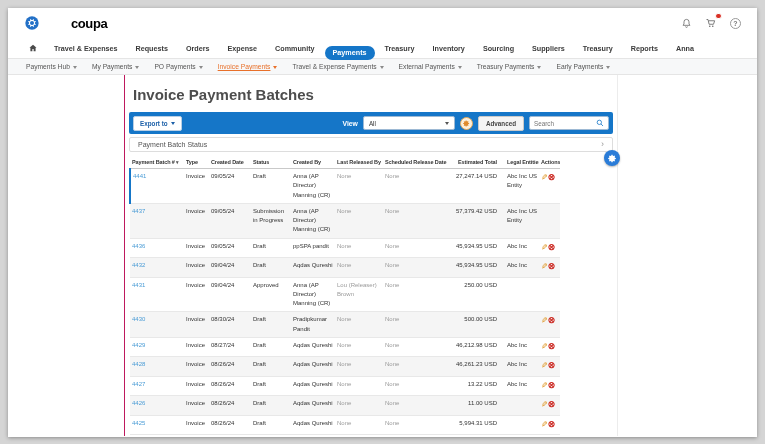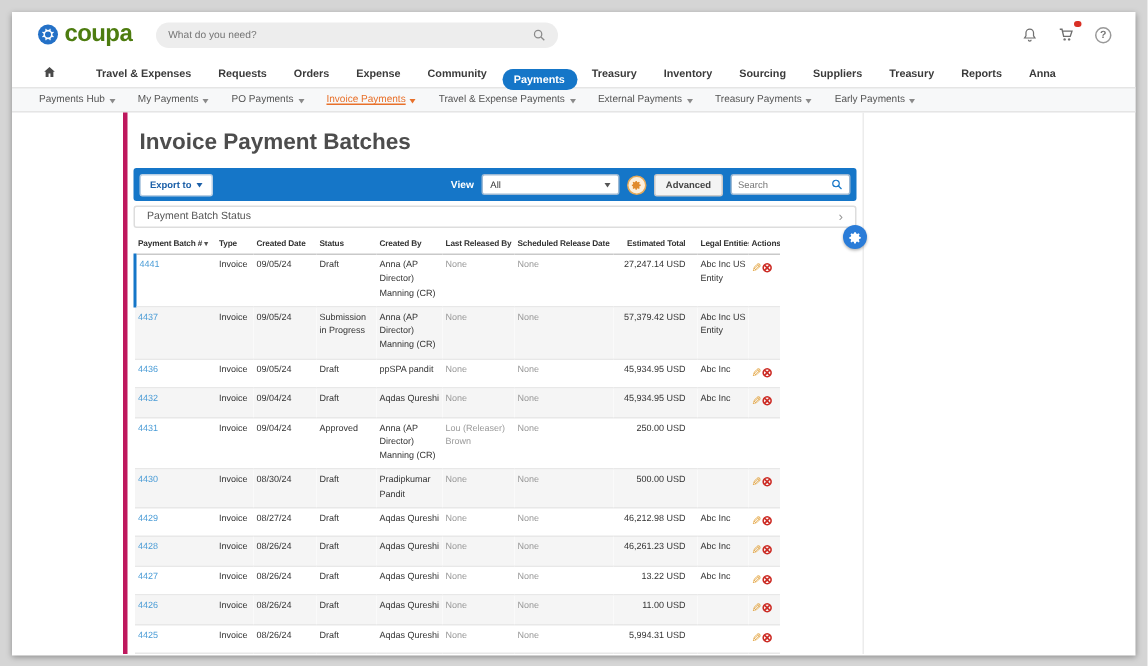--- a/index.html
+++ b/index.html
@@ -3,44 +3,44 @@
 <meta charset="utf-8">
 <style>
   * { box-sizing: border-box; margin: 0; padding: 0; }
   html,body { width:765px; height:444px; }
   body { background:#d5d5d5; font-family:"Liberation Sans", sans-serif; position:relative; overflow:hidden; }
   .app { position:absolute; left:8px; top:8px; width:749px; height:429px; background:#fff; overflow:hidden; box-shadow:0 1px 4px rgba(0,0,0,.35); }
 
   
   .topbar { height:30px; display:flex; align-items:center; padding:0 16px; }
   .logo { display:flex; align-items:center; gap:3px; cursor:pointer; }
-  .logo-text { color:#4d7c0f; font-size:16px; font-weight:bold; letter-spacing:-.4px; }
+  .logo-text { color:#000000; font-size:13px; font-weight:bold; letter-spacing:-.4px;margin-left:28px; }
   .search-pill { margin-left:16px; width:268px; height:17px; background:#ededed; border-radius:9px; display:flex; align-items:center; padding:0 8px; }
   .search-pill input { border:none; background:transparent; flex:1; font-size:6.8px; color:#555; outline:none; font-family:inherit; }
   .topbar-icons { margin-left:auto; display:flex; align-items:center; gap:13px; }
   .icon-btn { position:relative; display:flex; align-items:center; cursor:pointer; }
   .badge { position:absolute; top:-4px; right:-5px; min-width:7px; height:6px; background:#d93025; border-radius:4px; border:1px solid #fff; }
   .help-circle { width:11px; height:11px; border:1px solid #999; border-radius:50%; color:#777; font-size:7px; display:flex; align-items:center; justify-content:center; font-weight:bold; }
 
   
-  .navbar { height:20px; display:flex; align-items:center; padding:0 14px; gap:12px; }
+  .navbar { height:20px; display:flex; align-items:center; padding:0 14px; gap:2px; }
   .home { display:flex; align-items:center; padding:0 6px; cursor:pointer; }
   .nav-item { font-size:7.2px; font-weight:bold; color:#3a3a3a; padding:2.5px 8px; border-radius:9px; cursor:pointer; white-space:nowrap; }
   .nav-item.active { background:#1576c8; color:#fff;margin-top:9px; }
 
   
   .subnav { height:17px; background:#f7f8f9; border-top:1px solid #e5e5e5; border-bottom:1px solid #e5e5e5; display:flex; align-items:center; gap:15px; padding:0 18px; }
   .subnav-item { font-size:6.7px; color:#555; display:flex; align-items:center; gap:3px; cursor:pointer; white-space:nowrap; }
   .subnav-item .cdown { width:0; height:0; border-left:2.5px solid transparent; border-right:2.5px solid transparent; border-top:3px solid #8a8a8a; margin-top:1px; }
   .subnav-item.active { color:#e8702a; text-decoration:underline; }
   .subnav-item.active .cdown { border-top-color:#e8702a; }
 
   
   .content { height:361px; }
-  .panel { margin-left:74px; width:494px; height:100%; border-left:3px solid #be185d; border-right:1px solid #ececec; padding:0 4px; }
+  .panel { margin-left:116px; width:494px; height:100%; border-left:1px solid #be185d; border-right:1px solid #ececec; padding:0 4px; }
   .page-title { font-size:15px; font-weight:bold; color:#4d4d4d; padding:11px 4px 9px; }
 
   .toolbar { height:22px; background:#1576c8; border-radius:2px; display:flex; align-items:center; padding:0 4px; gap:5px; }
   .btn-export { background:#fff; border:1px solid #b9cfe4; color:#1b5fa8; font-size:6.3px; font-weight:bold; padding:3px 6px; border-radius:2px; display:flex; align-items:center; gap:3px; cursor:pointer; }
   .sml-caret { width:0; height:0; border-left:2.5px solid transparent; border-right:2.5px solid transparent; border-top:3px solid #1b5fa8; }
   .view-label { color:#fff; font-size:6.8px; font-weight:bold; margin-left:auto; }
   .view-select { background:#fff; width:92px; height:14px; border:1px solid #9db9d4; border-radius:2px; font-size:6.3px; color:#333; display:flex; align-items:center; justify-content:space-between; padding:0 5px; cursor:pointer; }
   .view-select .sml-caret { border-top-color:#555; }
   .circle-btn { width:13px; height:13px; border-radius:50%; background:#fdf0dc; border:1px solid #e4a959; display:flex; align-items:center; justify-content:center; cursor:pointer; flex:none; }
   .btn-advanced { background:#f4f4f4; border:1px solid #c9c9c9; font-size:6.3px; font-weight:bold; color:#444; padding:3px 7px; border-radius:2px; cursor:pointer; }
@@ -84,27 +84,20 @@
             <circle cx="12" cy="18.4" r="2"></circle>
           <circle cx="5.6" cy="12" r="2"></circle>
             <circle cx="18.4" cy="12" r="2"></circle>
           <circle cx="7.5" cy="7.5" r="2"></circle>
             <circle cx="16.5" cy="7.5" r="2"></circle>
           <circle cx="7.5" cy="16.5" r="2"></circle>
             <circle cx="16.5" cy="16.5" r="2"></circle>
         </g>
       </svg>
       <span class="logo-text">coupa</span>
-    </div>
-    <div class="search-pill">
-      <input type="text" placeholder="What do you need?" style="">
-      <svg width="9" height="9" viewBox="0 0 24 24">
-        <circle cx="10" cy="10" r="6.5" fill="none" stroke="#8a8a8a" stroke-width="2.2"></circle>
-        <line x1="15" y1="15" x2="21" y2="21" stroke="#8a8a8a" stroke-width="2.2"></line>
-      </svg>
     </div>
     <div class="topbar-icons">
       <span class="icon-btn">
         <svg width="11" height="11" viewBox="0 0 24 24">
             <path d="M12 3a5.5 5.5 0 0 0-5.5 5.5V13l-2 3h15l-2-3V8.5A5.5 5.5 0 0 0 12 3z" fill="none" stroke="#6f6f6f" stroke-width="1.8"></path>
             <path d="M10 18.5a2 2 0 0 0 4 0" fill="none" stroke="#6f6f6f" stroke-width="1.8"></path>
           </svg>
       </span>
       <span class="icon-btn">
         <svg width="12" height="12" viewBox="0 0 24 24">

